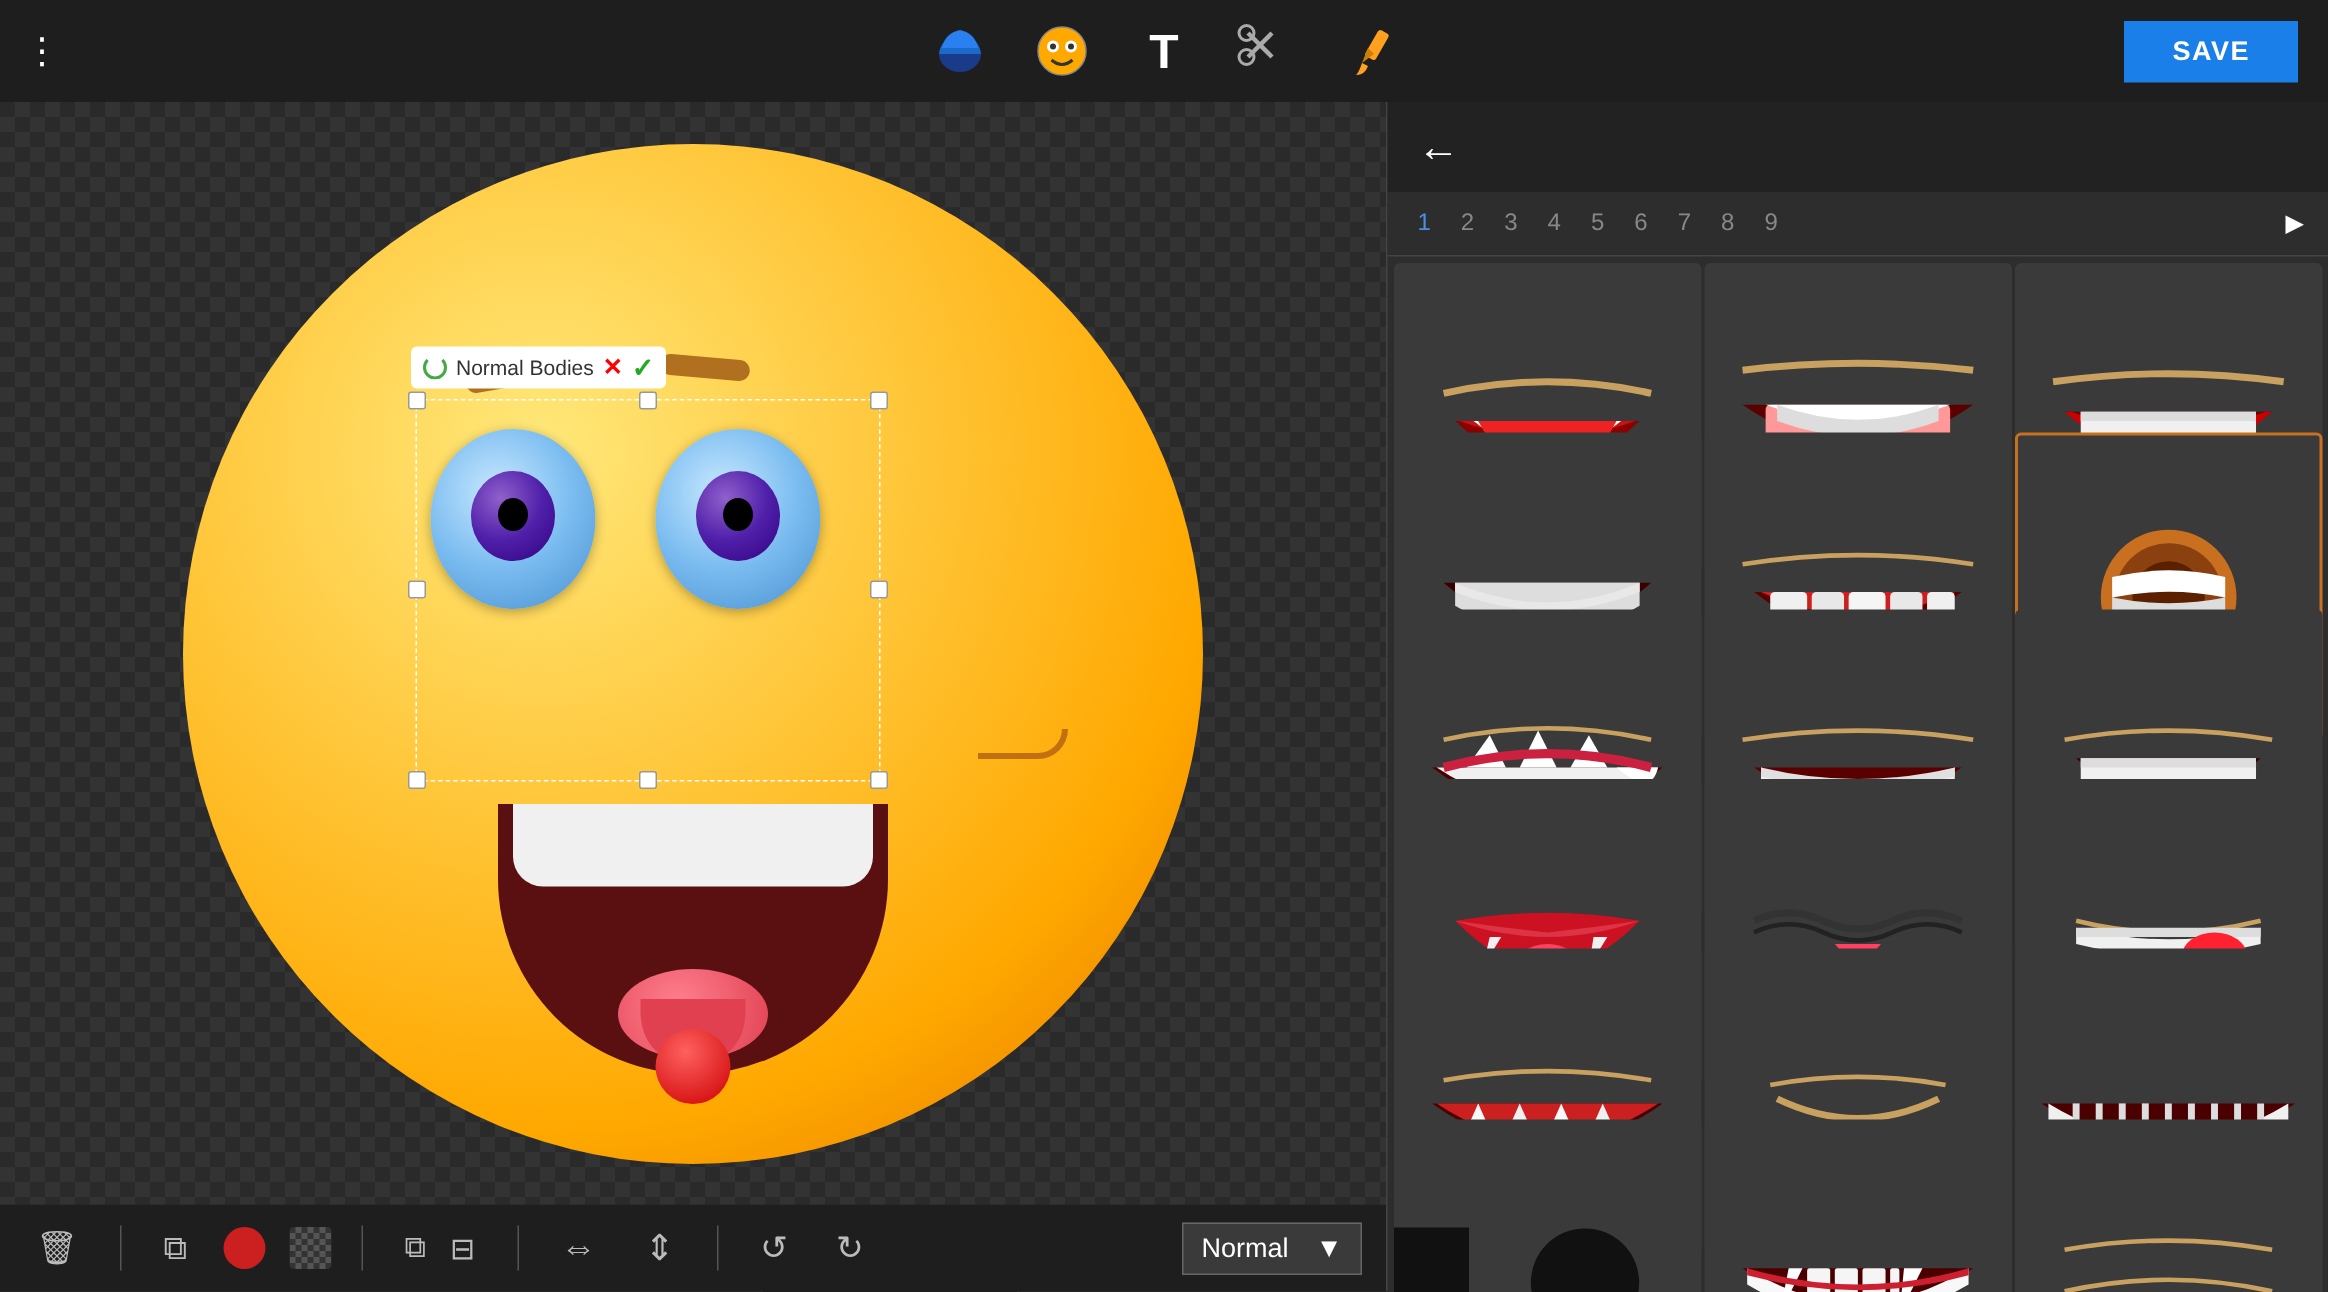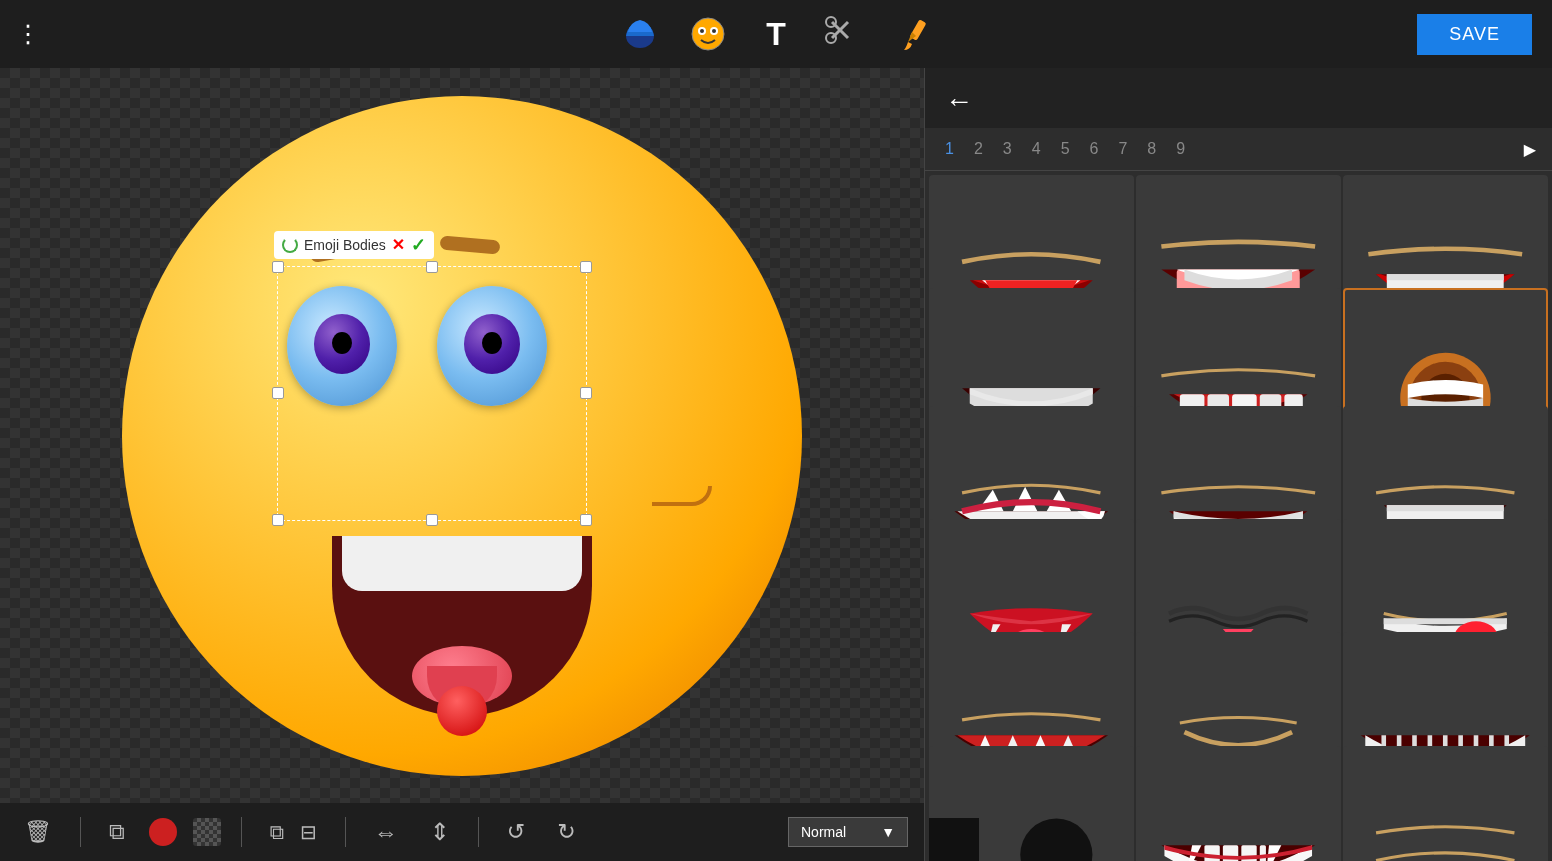--- a/index.html
+++ b/index.html
@@ -48,21 +48,21 @@
       cursor: pointer;
       color: #ccc;
       font-size: 28px;
     }
     .save-btn {
       position: absolute;
       right: 20px;
       background: #1a7fe8;
       color: #fff;
       font-size: 18px;
-      font-weight: normal;
+      font-weight: bold;
       padding: 10px 32px;
       border: none;
       cursor: pointer;
       letter-spacing: 1px;
     }
 
     
     .main-area {
       flex: 1;
       display: flex;
@@ -275,21 +275,21 @@
       height: 30px;
       background: #555;
       margin: 0 4px;
     }
     .blend-select {
       margin-left: auto;
       background: #3a3a3a;
       color: #fff;
       border: 1px solid #666;
       padding: 6px 12px;
-      font-size: 14px;
+      font-size: 18px;
       cursor: pointer;
       display: flex;
       align-items: center;
       gap: 6px;
       min-width: 120px;
     }
 
     
     .right-panel {
       width: 628px;
@@ -457,21 +457,21 @@
                 <div class="selection-handle sh-tm"></div>
                 <div class="selection-handle sh-tr"></div>
                 <div class="selection-handle sh-ml"></div>
                 <div class="selection-handle sh-mr"></div>
                 <div class="selection-handle sh-bl"></div>
                 <div class="selection-handle sh-bm"></div>
                 <div class="selection-handle sh-br"></div>
 
                 <div class="selection-label">
                   <span style="width:16px;height:16px;border:2px solid #4a4;border-radius:50%;border-top-color:transparent;display:inline-block;"></span>
-                  <span>Emoji Bodies</span>
+                  <span>Normal Bodies</span>
                   <span class="x-btn">✕</span>
                   <span class="check-btn">✓</span>
                 </div>
               </div>
 
               <div class="eyes-area" style="top:20px;left:10px;">
                 <div class="eye">
                   <div class="pupil"></div>
                 </div>
                 <div class="eye">

